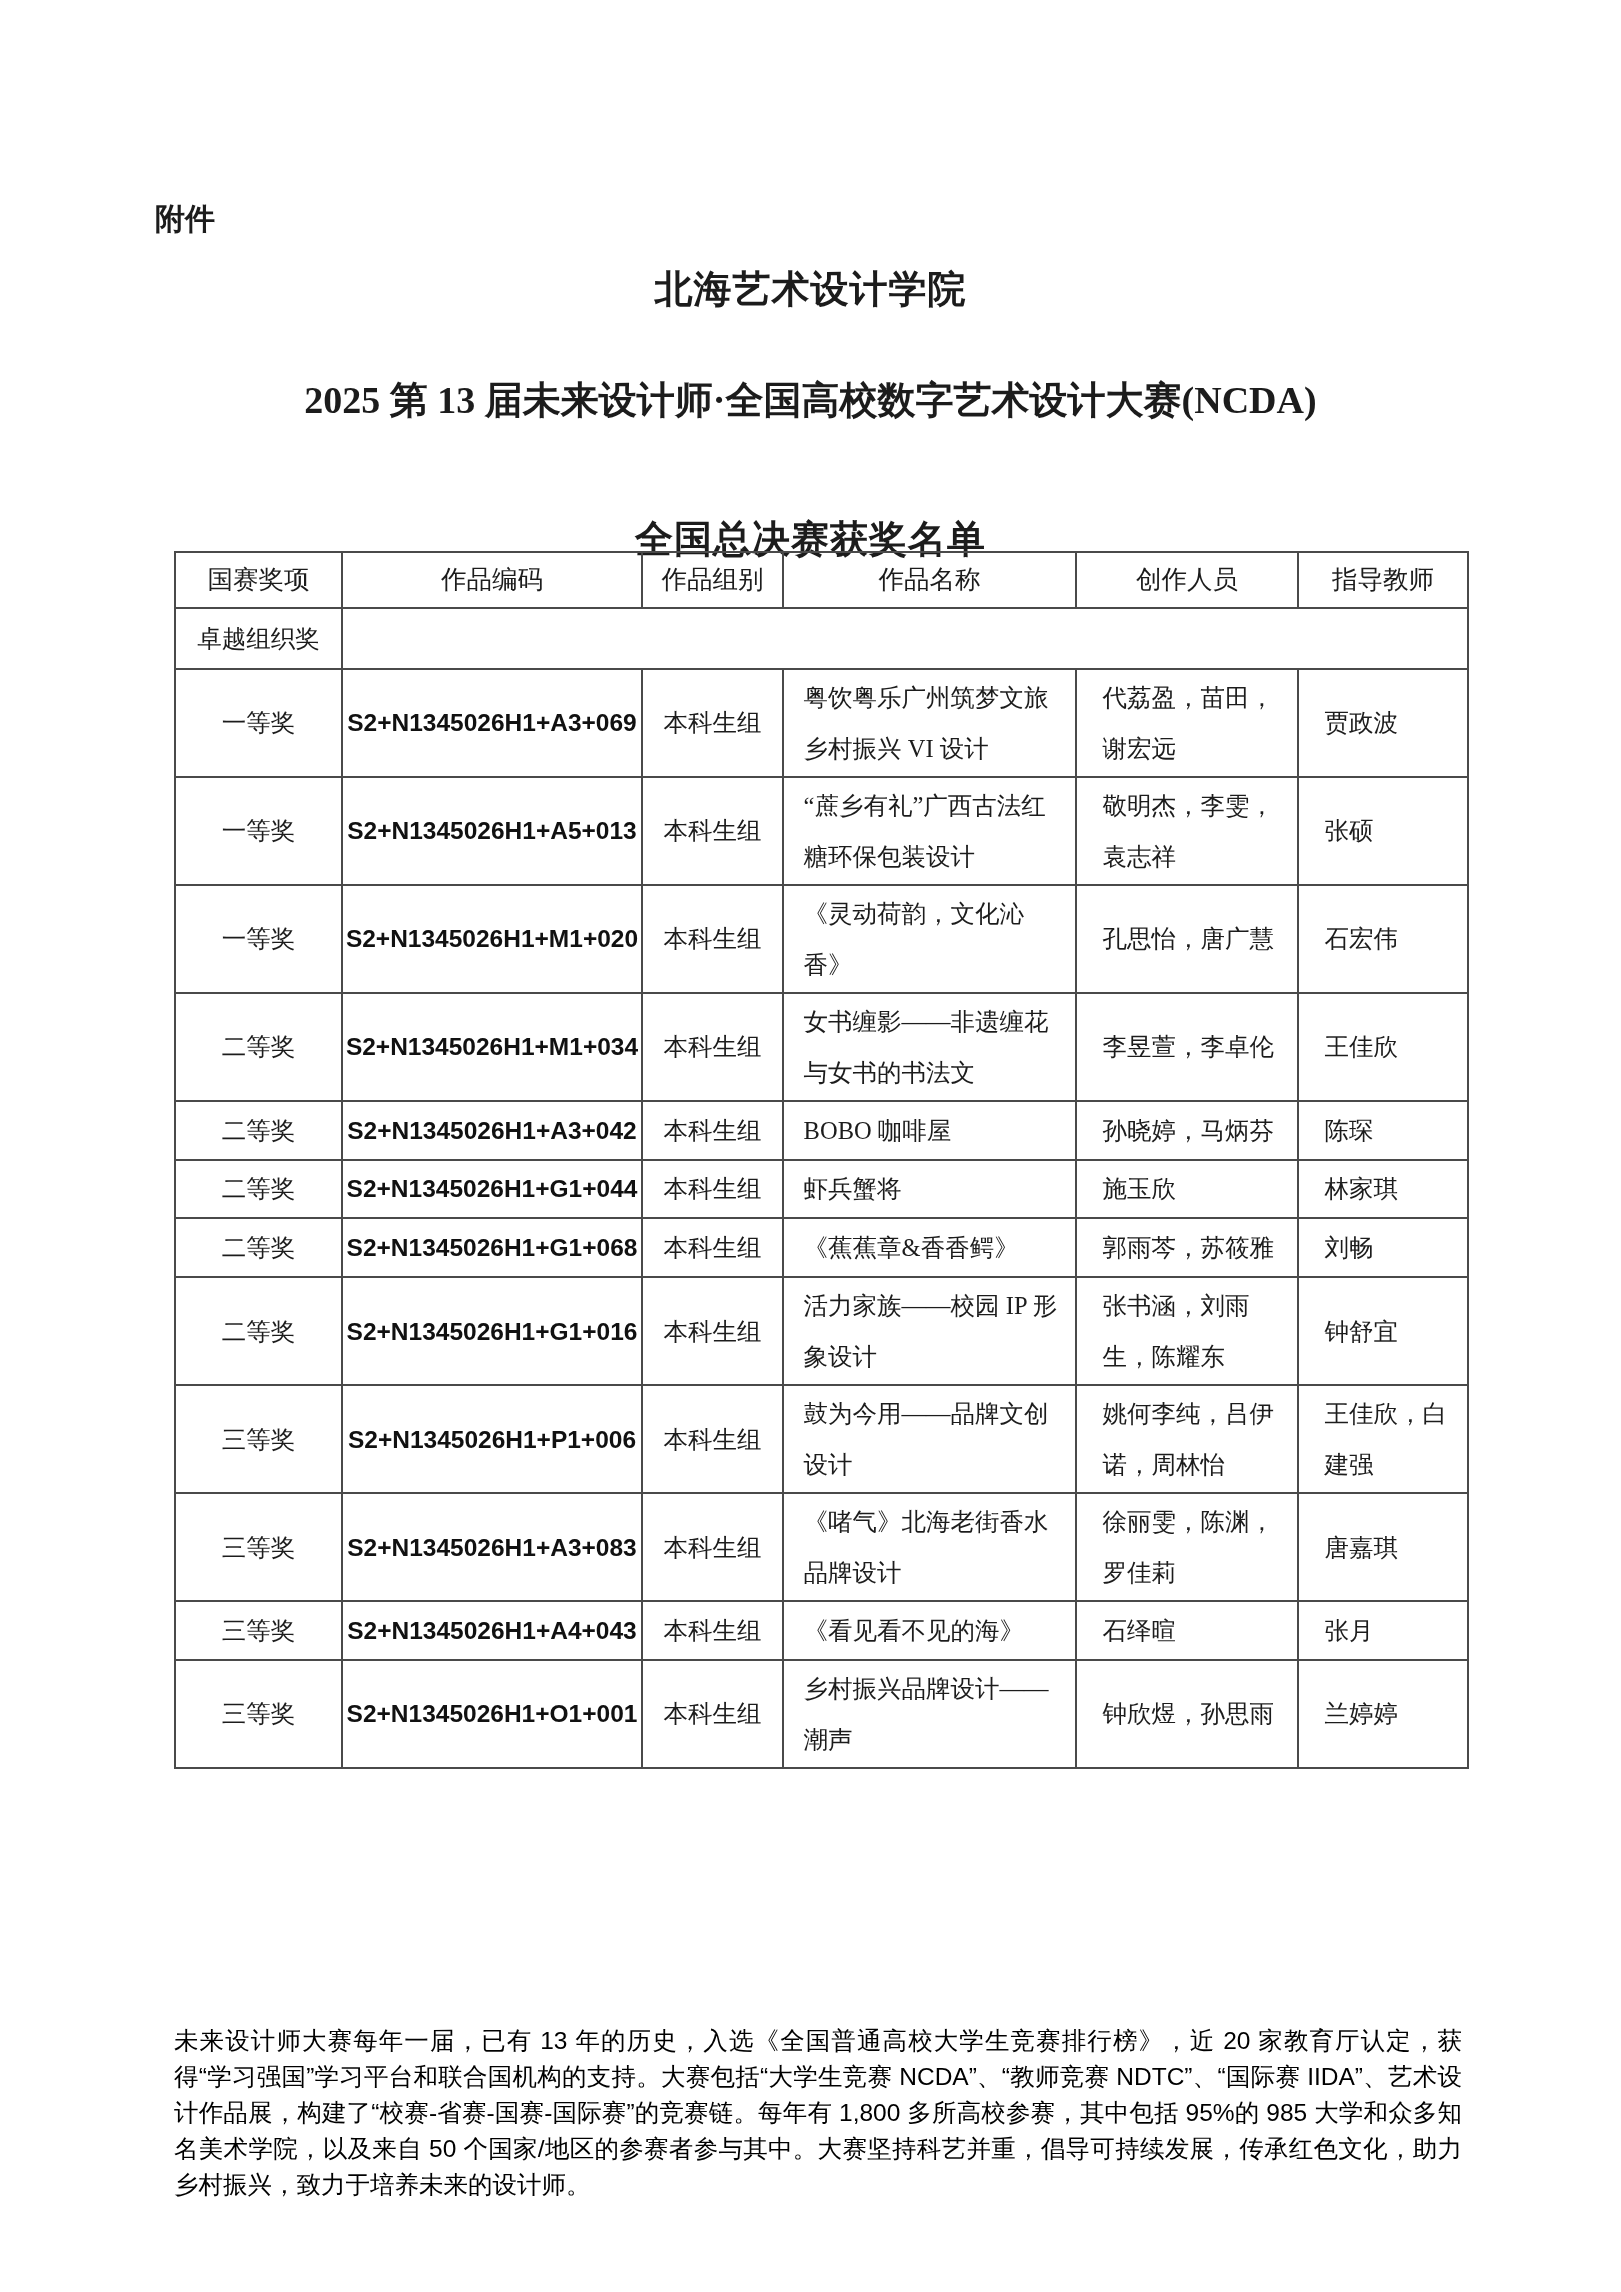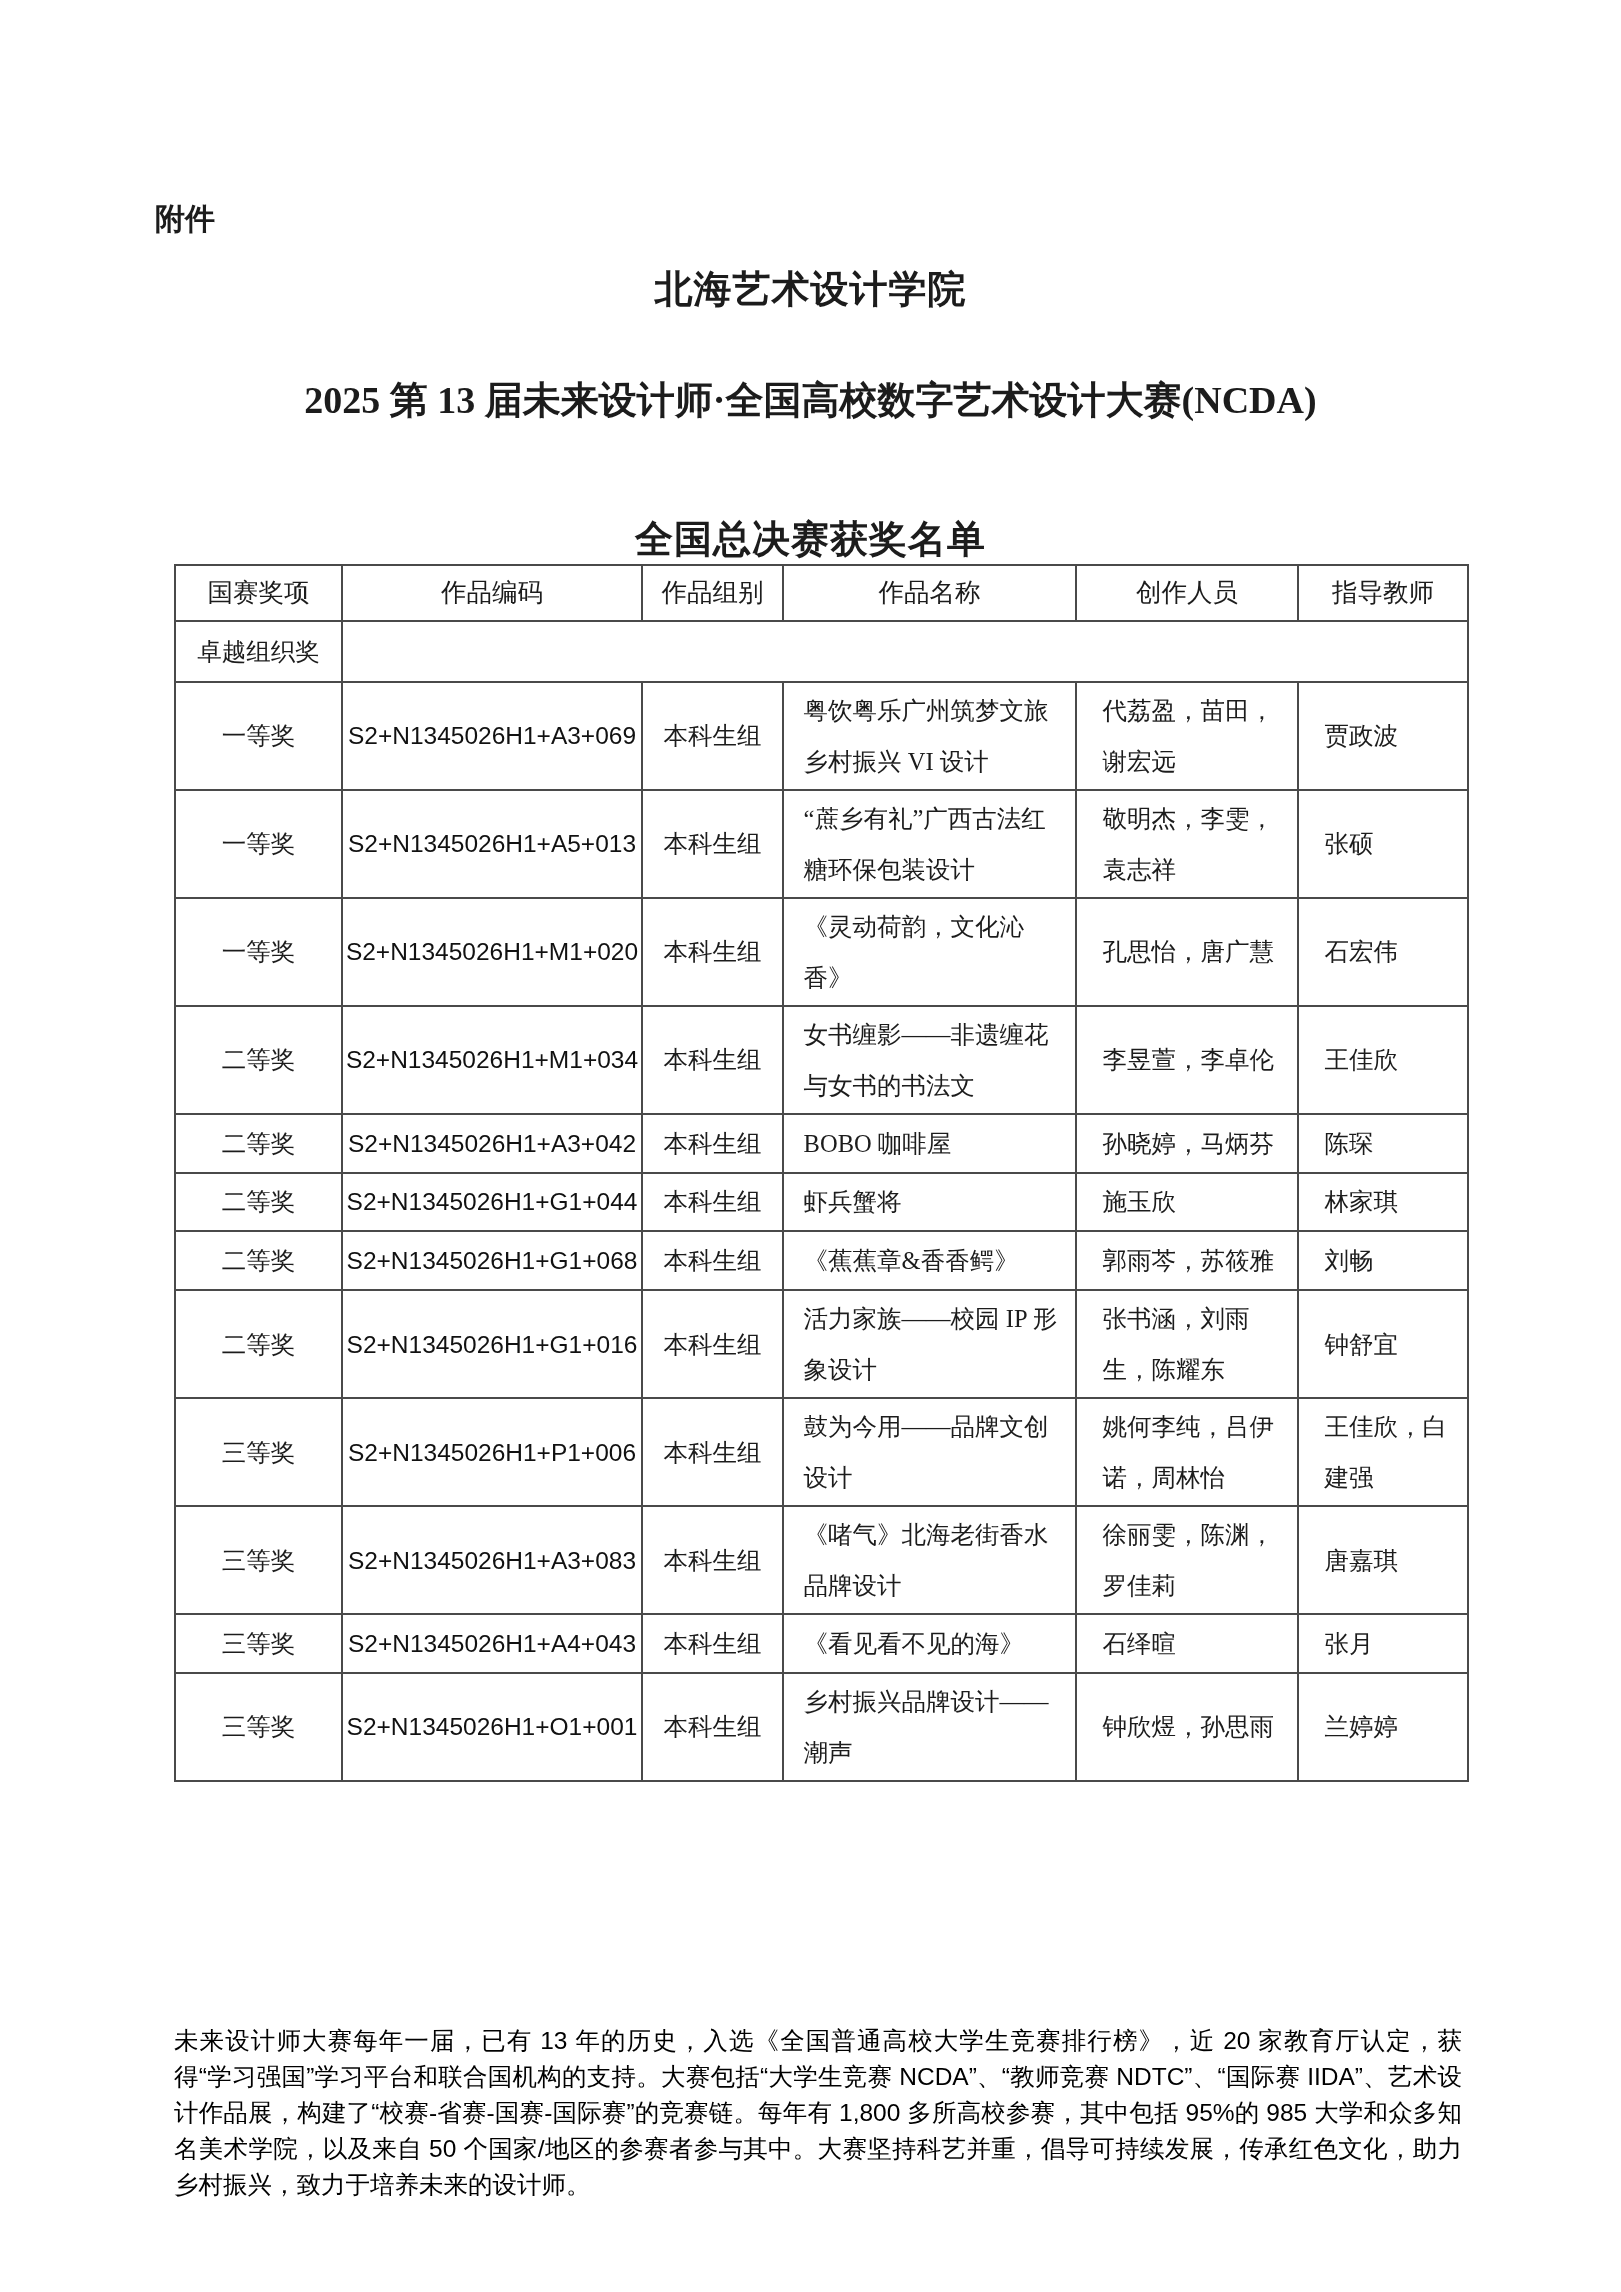--- a/index.html
+++ b/index.html
@@ -12,21 +12,21 @@
   }
   .attachment {
     position: absolute; top: 199px; left: 155px;
     font-size: 30px; font-weight: bold;
   }
   .title { position: absolute; left: 0; width: 100%; text-align: center; font-weight: bold; }
   .title-1 { top: 264px; font-size: 38px; letter-spacing: 1px; }
   .title-2 { top: 375px; font-size: 38px; }
   .title-3 { top: 466px; font-size: 38px; letter-spacing: 1px; margin-top: 48px; }
 
-  .table-wrap { position: absolute; top: 564px; left: 174px; }
+  .table-wrap { position: absolute; top: 551px; left: 174px; }
   table.awards {
     border-collapse: collapse; table-layout: fixed;
     width: 1292px;
     font-size: 24.5px;
   }
   table.awards col.c1 { width: 167px; }
   table.awards col.c2 { width: 300px; }
   table.awards col.c3 { width: 141px; }
   table.awards col.c4 { width: 293px; }
   table.awards col.c5 { width: 222px; }
@@ -38,21 +38,21 @@
   }
   table.awards th {
     font-weight: normal; font-size: 25.5px;
     height: 54px; line-height: 27.4px; padding: 0;
     text-align: center;
   }
   td.c-award, td.c-group { text-align: center; padding: 2.9px 2px; line-height: 51px; }
   td.c-code {
     text-align: center; padding: 2.9px 2px; line-height: 51px;
     font-family: "Liberation Sans", "DejaVu Sans", sans-serif;
-    font-size: 24.5px; color: #111;
+    font-size: 24.5px; color: #111; font-weight: bold;
   }
   td.c-title    { text-align: left; padding: 2px 7.8px 2px 19.6px;  line-height: 51px; margin-top: 13px; }
   td.c-creators { text-align: left; padding: 2px 9.8px 2px 25.5px; line-height: 51px; }
   td.c-teacher  { text-align: left; padding: 2px 7.8px 2px 25.5px;  line-height: 51px; border-radius: 30px; }
   tr.special td { height: 53px; line-height: 51px; }
   tr.special td.c-award { text-align: center; margin-left: 44px; }
 
   .footer {
     position: absolute; top: 2023px; left: 174px; width: 1288px;
     font-family: "Liberation Sans", "DejaVu Sans", sans-serif;

